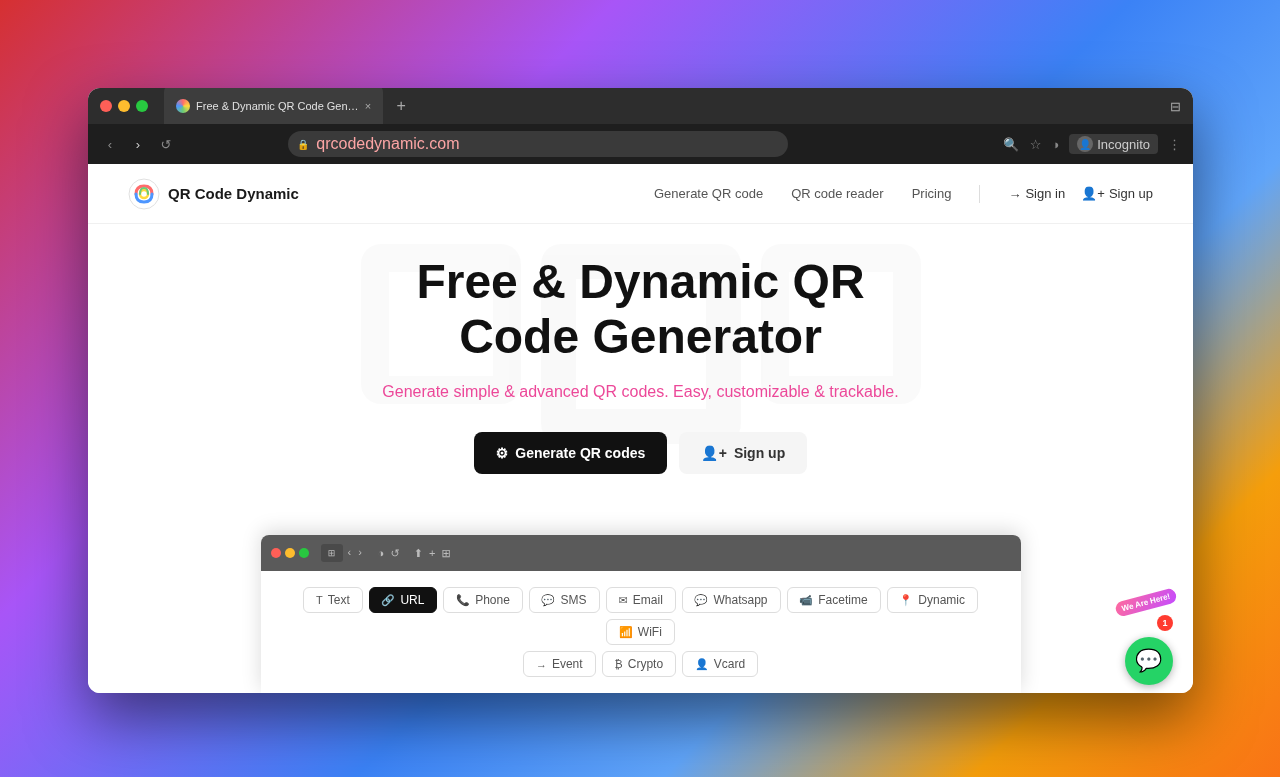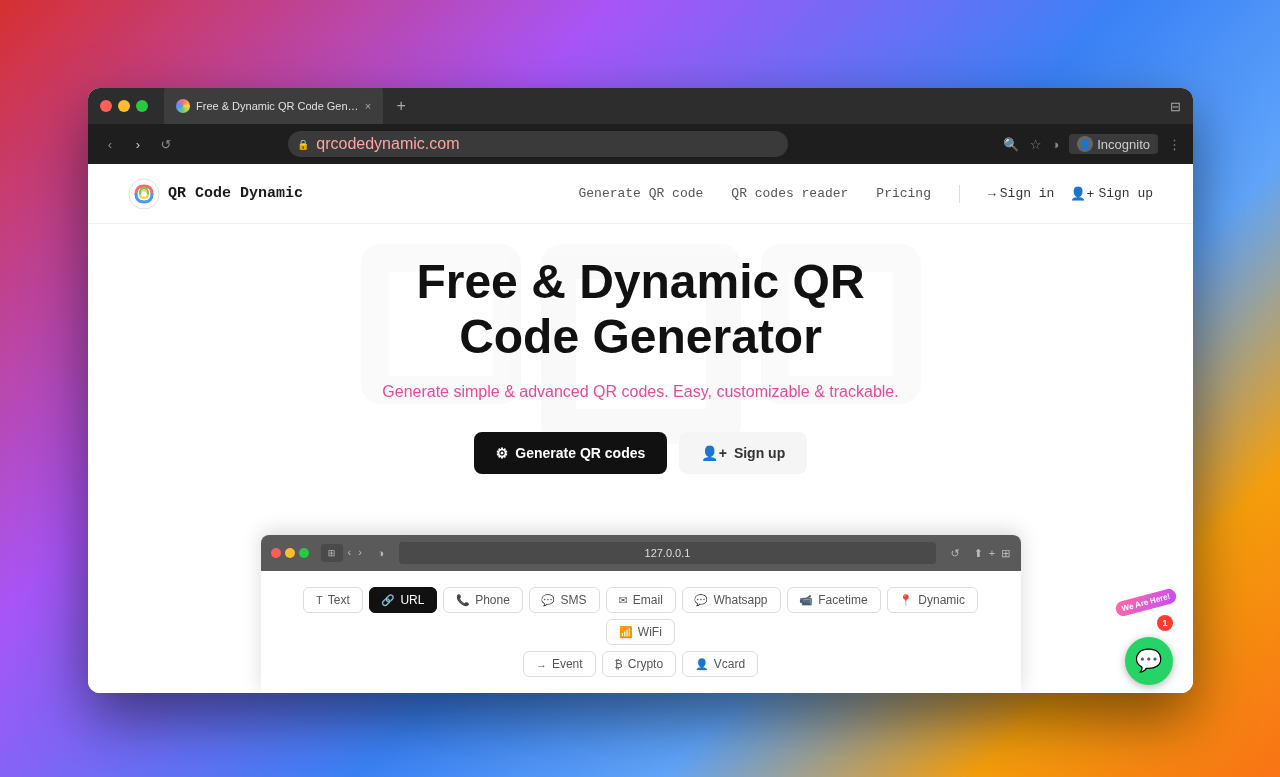--- a/index.html
+++ b/index.html
@@ -222,21 +222,20 @@
 
     
     .site-nav {
       height: 60px;
       background: #fff;
       border-bottom: 1px solid #f0f0f0;
       display: flex;
       align-items: center;
       padding: 15px 40px;
       flex-shrink: 0;
-      font-family: Liberation Mono, monospace;
     }
 
     .logo-area {
       display: flex;
       align-items: center;
       gap: 8px;
     }
 
     .logo-icon {
       width: 32px;
@@ -537,21 +536,21 @@
           <circle cx="16" cy="16" r="15" fill="none" stroke="#e0e0e0" stroke-width="1"></circle>
           <path d="M8 16 Q8 8 16 8 Q24 8 24 16" stroke="#ff6b6b" stroke-width="3" fill="none" stroke-linecap="round"></path>
           <path d="M8 16 Q8 24 16 24 Q24 24 24 16" stroke="#4d96ff" stroke-width="3" fill="none" stroke-linecap="round"></path>
           <circle cx="16" cy="16" r="4" fill="none" stroke="#ffd93d" stroke-width="2.5"></circle>
           <path d="M12 16 Q12 10 16 10 Q20 10 20 16" stroke="#6bcb77" stroke-width="2" fill="none" stroke-linecap="round"></path>
         </svg>
         <span class="logo-text">QR Code Dynamic</span>
       </div>
       <div class="nav-links">
         <a class="nav-link">Generate QR code</a>
-        <a class="nav-link">QR codes reader</a>
+        <a class="nav-link">QR code reader</a>
         <a class="nav-link">Pricing</a>
         <div class="nav-divider"></div>
         <div class="nav-auth">
           <div class="btn-signin">
             <span>→</span>
             <span>Sign in</span>
           </div>
           <div class="btn-signup">
             <span>👤+</span>
             <span>Sign up</span>
@@ -593,23 +592,20 @@
             <div class="inner-tl inner-tl-green"></div>
           </div>
           <div style="display:flex;gap:3px;margin-left:6px;">
             <span style="background:#4a4a4a;border-radius:3px;width:22px;height:18px;display:flex;align-items:center;justify-content:center;">
               <span style="font-size:9px;color:#bbb;">⊞</span>
             </span>
             <span style="color:#bbb;font-size:11px;padding:2px;">‹</span>
             <span style="color:#bbb;font-size:11px;padding:2px;">›</span>
           </div>
           <span style="color:#bbb;font-size:11px;margin-left:8px;">◑</span>
-          <div class="inner-addr">
-            <span>127.0.0.1</span>
-          </div>
           <span style="color:#bbb;font-size:11px;">↺</span>
           <div style="display:flex;gap:6px;margin-left:8px;color:#bbb;font-size:11px;">
             <span>⬆</span>
             <span>+</span>
             <span>⊞</span>
           </div>
         </div>
         <div class="inner-content">
           <div class="type-tabs">
             <div class="type-tab">

